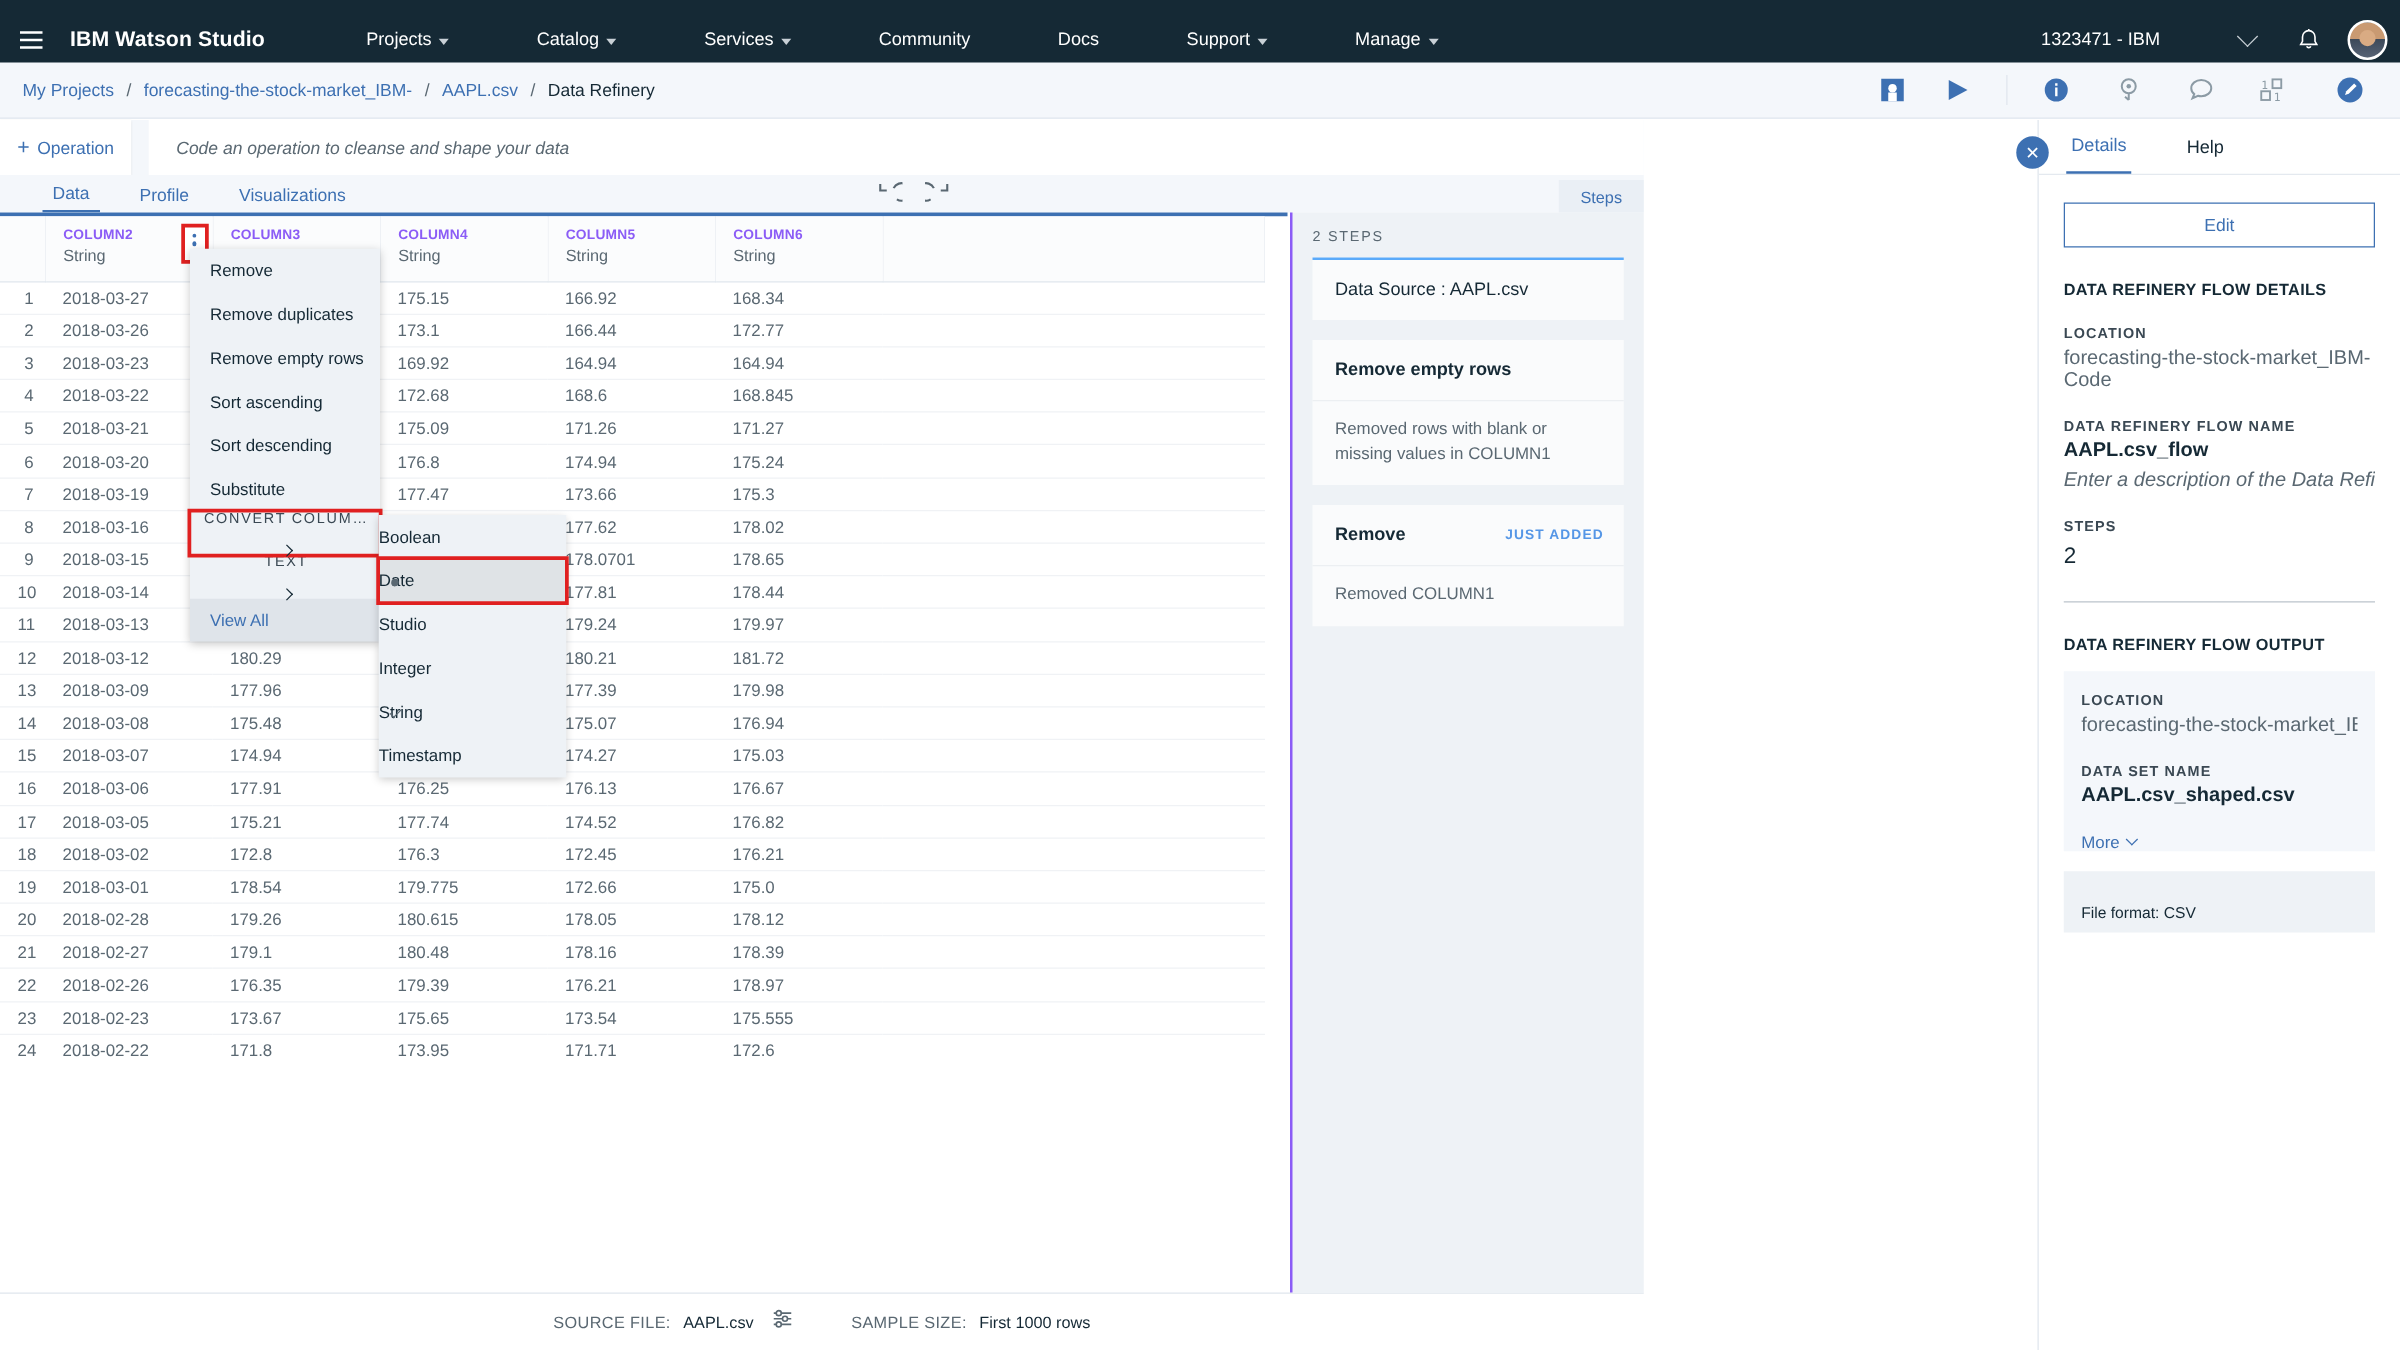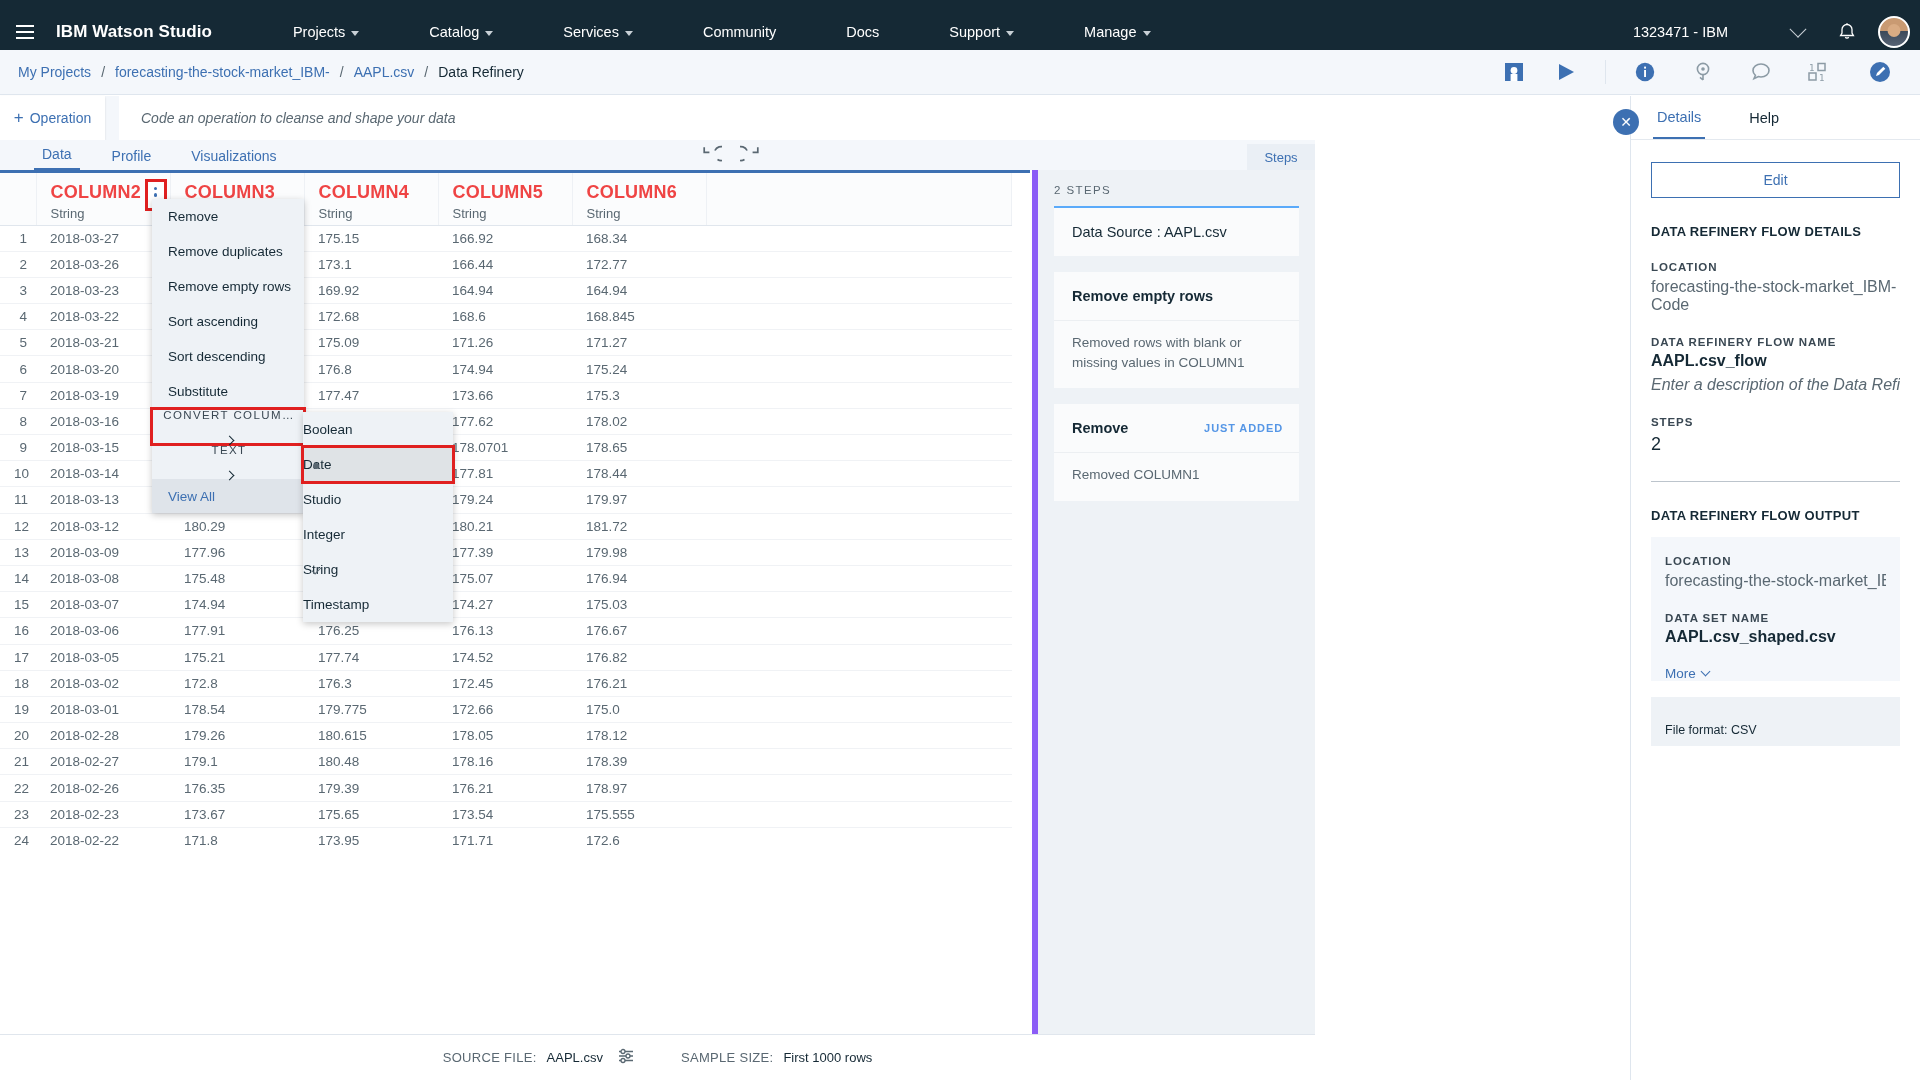--- a/index.html
+++ b/index.html
@@ -120,21 +120,21 @@
     background: #ffffff; overflow: hidden;
     border-top: 3px solid #3d70b2;
   }
   table.grid { border-collapse: collapse; width: 1012px; table-layout: fixed; }
   table.grid th {
     height: 52px; background: #fbfcfd; text-align: left;
     vertical-align: top; padding: 9px 0 0 14px;
     border-bottom: 1px solid #e0e6ed; border-right: 1px solid #eef1f5;
     font-weight: normal; position: relative;
   }
-  .colname { font-size: 18px; font-weight: bold; color: #ef4444; letter-spacing: .2px; }
+  .colname { font-size: 11px; font-weight: bold; color: #8b5cf6; letter-spacing: .2px; }
   .coltype { font-size: 13px; color: #5a6872; margin-top: 3px; }
   table.grid td {
     height: 26.2px; font-size: 13.5px; color: #5a6872;
     padding-left: 14px; border-bottom: 1px solid #f0f2f5;
     white-space: nowrap; overflow: hidden;
   }
   td.rownum {
     width: 36px; text-align: right; padding-right: 9px; padding-left: 0;
     color: #5a6872; font-size: 13px; background: #ffffff;
   }
@@ -210,21 +210,21 @@
     display: flex; align-items: center; justify-content: center; gap: 0;
   }
   .f-label { font-size: 13px; color: #5a6872; letter-spacing: .3px; }
   .f-value { font-size: 13px; color: #152935; margin-left: 10px; }
   .f-gap { width: 46px; }
   .filter-ic { margin-left: 14px; cursor: pointer; }
 
   
   .steps-panel {
     position: absolute; top: 170px; left: 1032px; width: 283px; height: 864px;
-    background: #eef2f6; border-left: 6px solid #8b5cf6;
+    background: #eef2f6; border-left: 2px solid #8b5cf6;
   }
   .steps-count {
     font-size: 11.5px; letter-spacing: 1.4px; color: #5a6872;
     padding: 14px 0 10px 16px;
   }
   .step-card { background: #fafbfc; margin: 0 16px 16px 16px; }
   .step-card.first { border-top: 2px solid #5aaafa; }
   .step-title {
     font-size: 14.5px; color: #152935; padding: 16px 16px 16px 18px;
     display: flex; align-items: center; justify-content: space-between;

